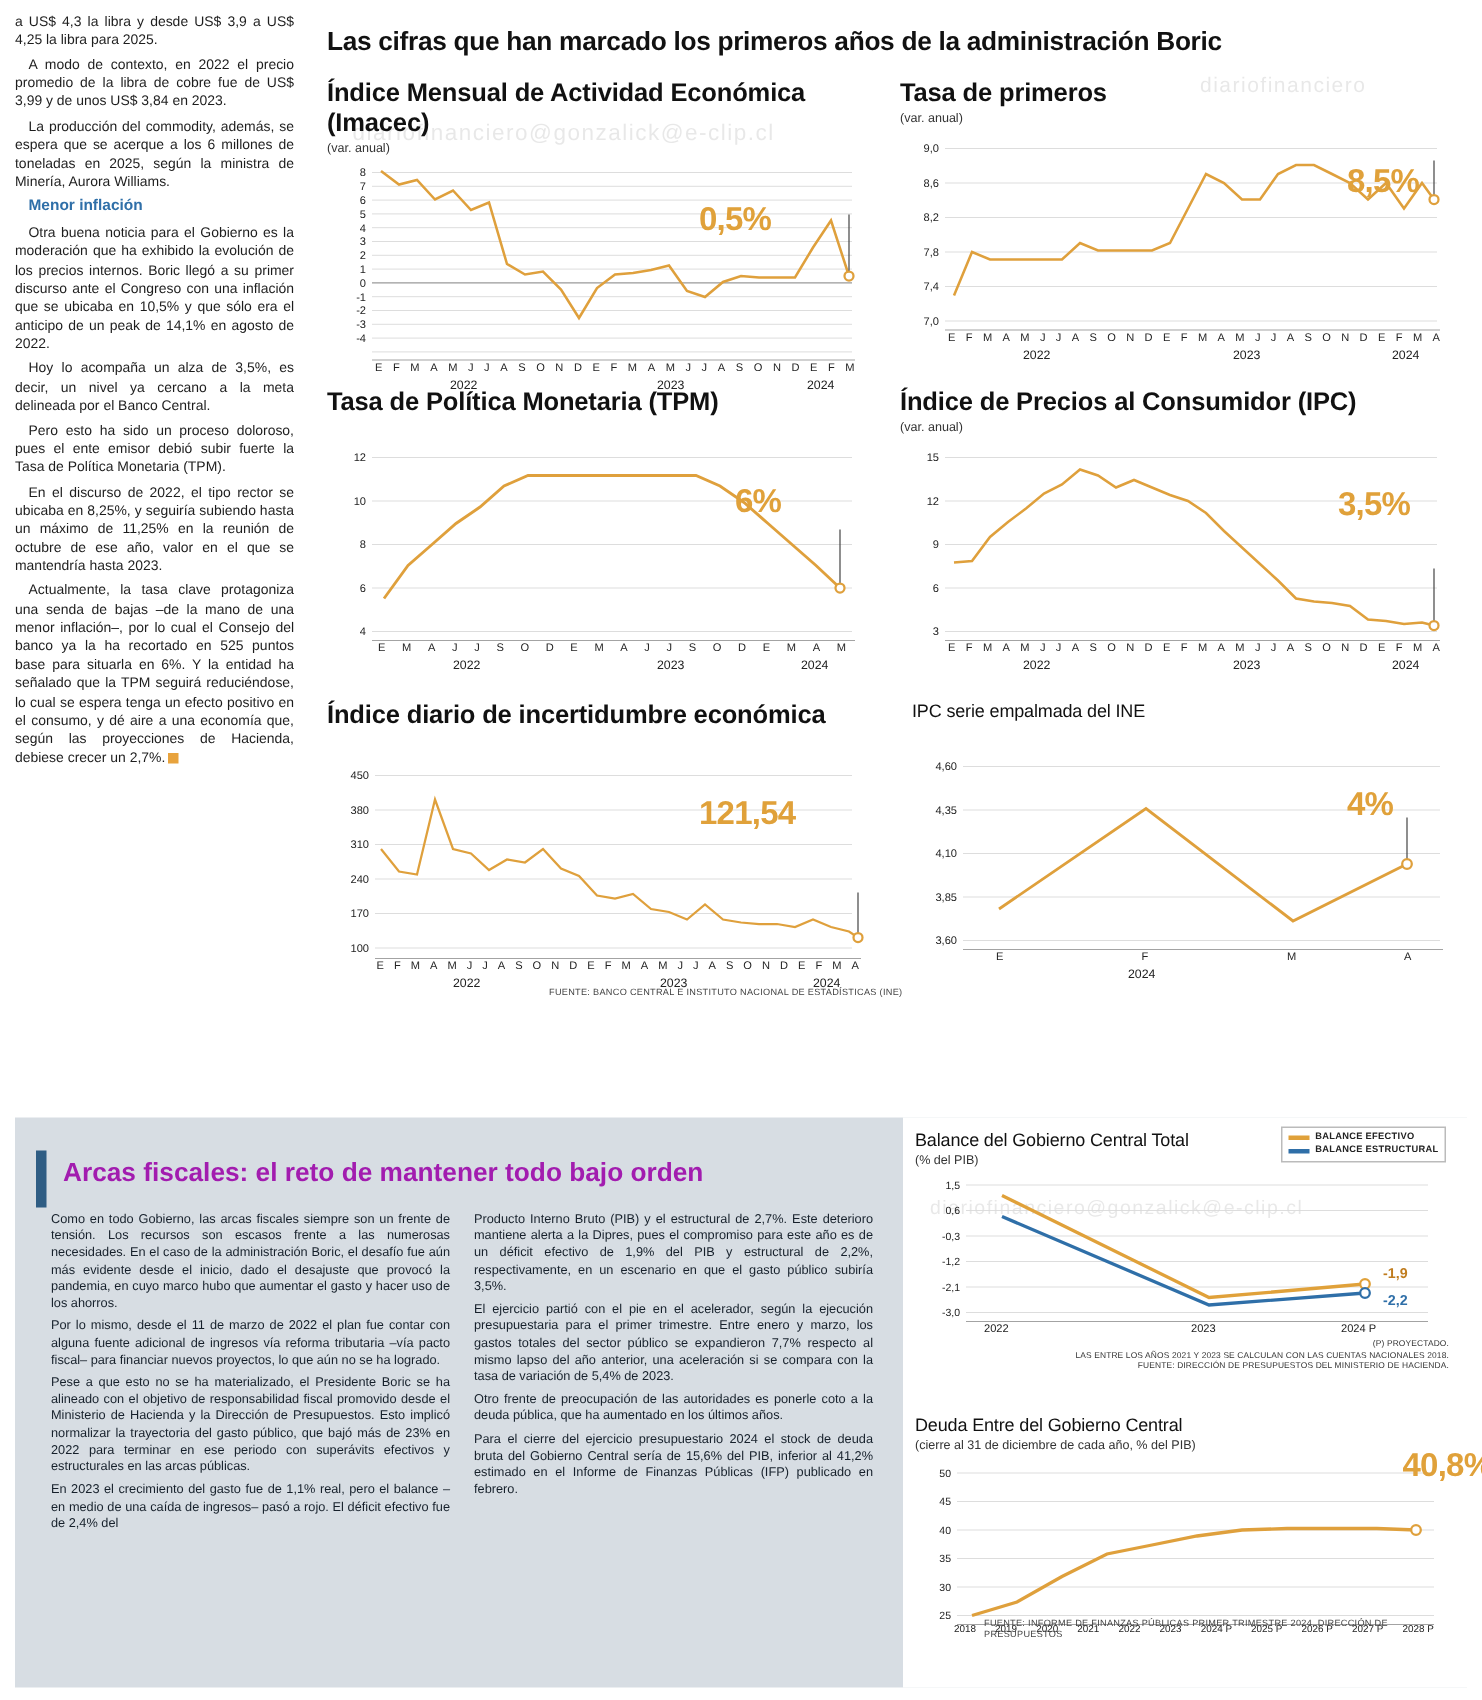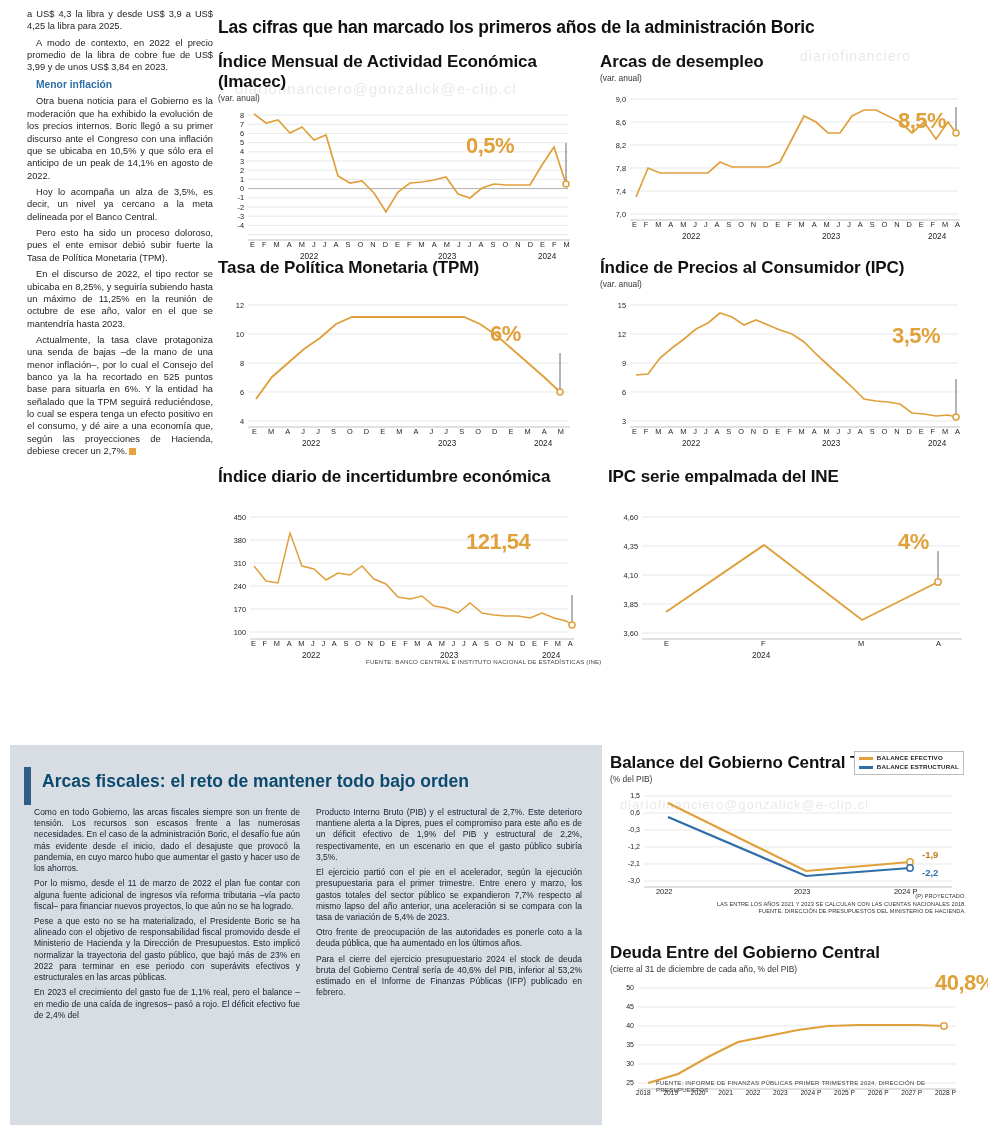--- a/index.html
+++ b/index.html
@@ -11,21 +11,21 @@
     font-family: "Liberation Sans", sans-serif;
     color: #1a1a1a;
     position: relative;
     overflow: hidden;
   }
   .page { position: relative; width: 988px; height: 1133px; }
 
   
   .left-col {
     position: absolute;
-    left: 27px; top: 8px;
+    left: 10px; top: 8px;
     width: 186px;
     font-size: 9.3px;
     line-height: 1.33;
     text-align: justify;
     color: #1d1d1d;
   }
   .left-col p { margin: 0 0 4px 0; text-indent: 9px; }
   .left-col p.noind { text-indent: 0; }
   .subhead {
     color: #2f6fa8;
@@ -55,21 +55,21 @@
 
   
   .chart-block { position: absolute; }
   .chart-title {
     font-size: 17px;
     font-weight: bold;
     color: #111;
     margin: 0 0 1px 0;
     letter-spacing: -0.1px;
   }
-  .chart-title.small { font-size: 17px; font-weight: bold; }
+  .chart-title.small { font-size: 12px; font-weight: normal; }
   .chart-sub {
     font-size: 8.4px;
     color: #333;
     margin: 0 0 2px 0;
   }
   .plot { position: relative; }
   .plot svg { display: block; }
   .big-val {
     position: absolute;
     font-size: 22px;
@@ -116,21 +116,21 @@
     position: absolute;
     left: 14px; top: 22px;
     width: 7px; height: 38px;
     background: #2f5d84;
   }
   .bottom-title {
     position: absolute;
     left: 32px; top: 26px;
     font-size: 17.5px;
     font-weight: bold;
-    color: #0c4a6e;
+    color: #a21caf;
   }
   .body-cols {
     position: absolute;
     left: 24px; top: 62px;
     width: 548px;
     display: flex;
     gap: 16px;
     font-size: 8.5px;
     line-height: 1.32;
     text-align: justify;
@@ -169,20 +169,21 @@
   }
 </style>
 </head>
 <body>
 
 <div class="page">
 
   <div class="left-col">
     <p class="noind">a US$ 4,3 la libra y desde US$ 3,9 a US$ 4,25 la libra para 2025.</p>
     <p>A modo de contexto, en 2022 el precio promedio de la libra de cobre fue de US$ 3,99 y de unos US$ 3,84 en 2023.</p>
+    <p>La producción del commodity, además, se espera que se acerque a los 6 millones de toneladas en 2025, según la ministra de Minería, Aurora Williams.</p>
     <p class="subhead">Menor inflación</p>
     <p>Otra buena noticia para el Gobierno es la moderación que ha exhibido la evolución de los precios internos. Boric llegó a su primer discurso ante el Congreso con una inflación que se ubicaba en 10,5% y que sólo era el anticipo de un peak de 14,1% en agosto de 2022.</p>
     <p>Hoy lo acompaña un alza de 3,5%, es decir, un nivel ya cercano a la meta delineada por el Banco Central.</p>
     <p>Pero esto ha sido un proceso doloroso, pues el ente emisor debió subir fuerte la Tasa de Política Monetaria (TPM).</p>
     <p>En el discurso de 2022, el tipo rector se ubicaba en 8,25%, y seguiría subiendo hasta un máximo de 11,25% en la reunión de octubre de ese año, valor en el que se mantendría hasta 2023.</p>
     <p><span>Actualmente, la tasa clave protagoniza una senda de bajas –de la mano de una menor inflación–, por lo cual el Consejo del banco ya la ha recortado en 525 puntos base para situarla en 6%. Y la entidad ha señalado que la TPM seguirá reduciéndose, lo cual se espera tenga un efecto positivo en el consumo, y dé aire a una economía que, según las proyecciones de Hacienda, debiese crecer un 2,7%.</span><span class="endmark"></span></p>
   </div>
 
   <div class="top-headline">Las cifras que han marcado los primeros años de la administración Boric</div>
 
@@ -265,21 +266,21 @@
           <span>F</span>
           <span>M</span>
       </div>
       <div class="year-label" style="left:82px; top:147px;">2022</div>
       <div class="year-label" style="left:220px; top:147px;">2023</div>
       <div class="year-label" style="left:320px; top:147px;">2024</div>
     </div>
   </div>
 
   <div class="chart-block" style="left:600px; top:52px; width:380px;">
-    <div class="chart-title">Arcas de desempleo</div>
+    <div class="chart-title">Tasa de primeros</div>
     <div class="chart-sub">(var. anual)</div>
     <div class="plot">
       <svg width="378" height="175" viewBox="0 0 378 175">
         <g stroke="#d9d9d9" stroke-width="0.6">
           <line x1="30" y1="14" x2="358" y2="14"></line>
           <line x1="30" y1="37" x2="358" y2="37"></line>
           <line x1="30" y1="60" x2="358" y2="60"></line>
           <line x1="30" y1="83" x2="358" y2="83"></line>
           <line x1="30" y1="106" x2="358" y2="106"></line>
           <line x1="30" y1="129" x2="358" y2="129"></line>
@@ -551,21 +552,21 @@
       <div class="col">
         <p>Como en todo Gobierno, las arcas fiscales siempre son un frente de tensión. Los recursos son escasos frente a las numerosas necesidades. En el caso de la administración Boric, el desafío fue aún más evidente desde el inicio, dado el desajuste que provocó la pandemia, en cuyo marco hubo que aumentar el gasto y hacer uso de los ahorros.</p>
         <p>Por lo mismo, desde el 11 de marzo de 2022 el plan fue contar con alguna fuente adicional de ingresos vía reforma tributaria –vía pacto fiscal– para financiar nuevos proyectos, lo que aún no se ha logrado.</p>
         <p>Pese a que esto no se ha materializado, el Presidente Boric se ha alineado con el objetivo de responsabilidad fiscal promovido desde el Ministerio de Hacienda y la Dirección de Presupuestos. Esto implicó normalizar la trayectoria del gasto público, que bajó más de 23% en 2022 para terminar en ese periodo con superávits efectivos y estructurales en las arcas públicas.</p>
         <p>En 2023 el crecimiento del gasto fue de 1,1% real, pero el balance –en medio de una caída de ingresos–  pasó a rojo. El déficit efectivo fue de 2,4% del</p>
       </div>
       <div class="col">
         <p>Producto Interno Bruto (PIB) y el estructural de 2,7%. Este deterioro mantiene alerta a la Dipres, pues el compromiso para este año es de un déficit efectivo de 1,9% del PIB y estructural de 2,2%, respectivamente, en un escenario en que el gasto público subiría 3,5%.</p>
         <p>El ejercicio partió con el pie en el acelerador, según la ejecución presupuestaria para el primer trimestre. Entre enero y marzo, los gastos totales del sector público se expandieron 7,7% respecto al mismo lapso del año anterior, una aceleración si se compara con la tasa de variación de 5,4% de 2023.</p>
         <p>Otro frente de preocupación de las autoridades es ponerle coto a la deuda pública, que ha aumentado en los últimos años.</p>
-        <p>Para el cierre del ejercicio presupuestario 2024 el stock de deuda bruta del Gobierno Central sería de 40,6% del PIB, inferior al 53,2% estimado en el Informe de Finanzas Públicas (IFP) publicado en febrero.</p>
+        <p>Para el cierre del ejercicio presupuestario 2024 el stock de deuda bruta del Gobierno Central sería de 15,6% del PIB, inferior al 41,2% estimado en el Informe de Finanzas Públicas (IFP) publicado en febrero.</p>
       </div>
     </div>
 
     <div class="bottom-right">
       <div class="wm" style="left:18px; top:52px; font-size:13px;">diariofinanciero@gonzalick@e-clip.cl</div>
 
       <div class="chart-block" style="left:8px; top:8px; width:360px;">
         <div class="chart-title small">Balance del Gobierno Central Total</div>
         <div class="chart-sub">(% del PIB)</div>
         <div class="legend" style="right:6px; top:-2px;">

